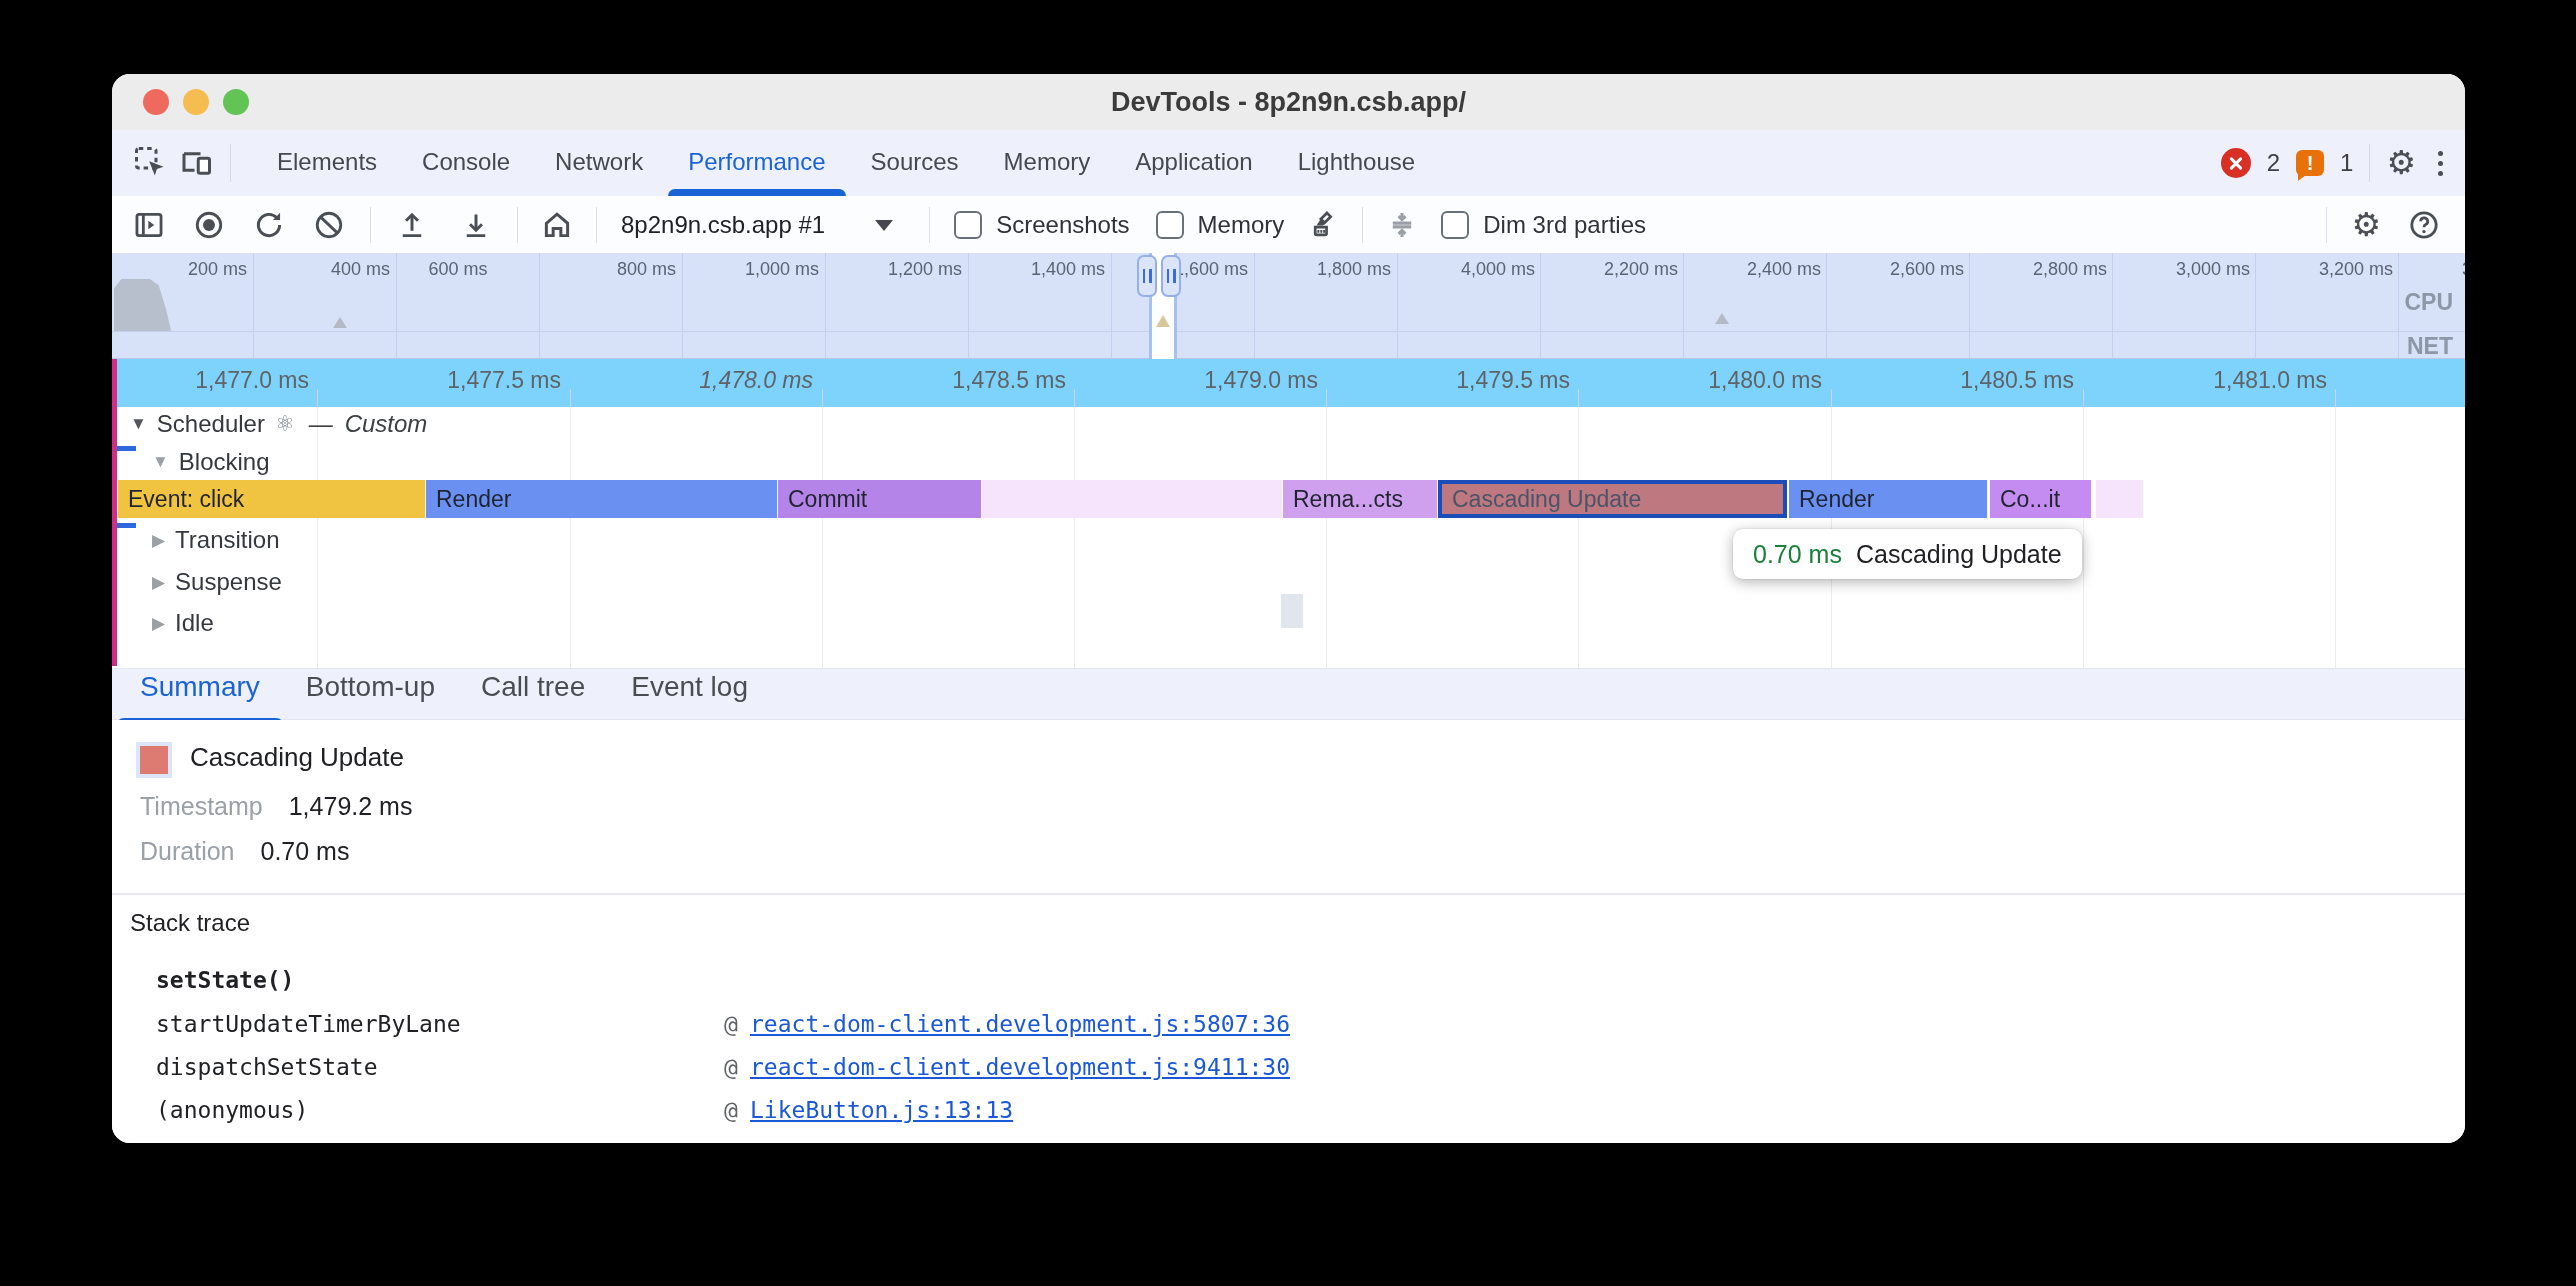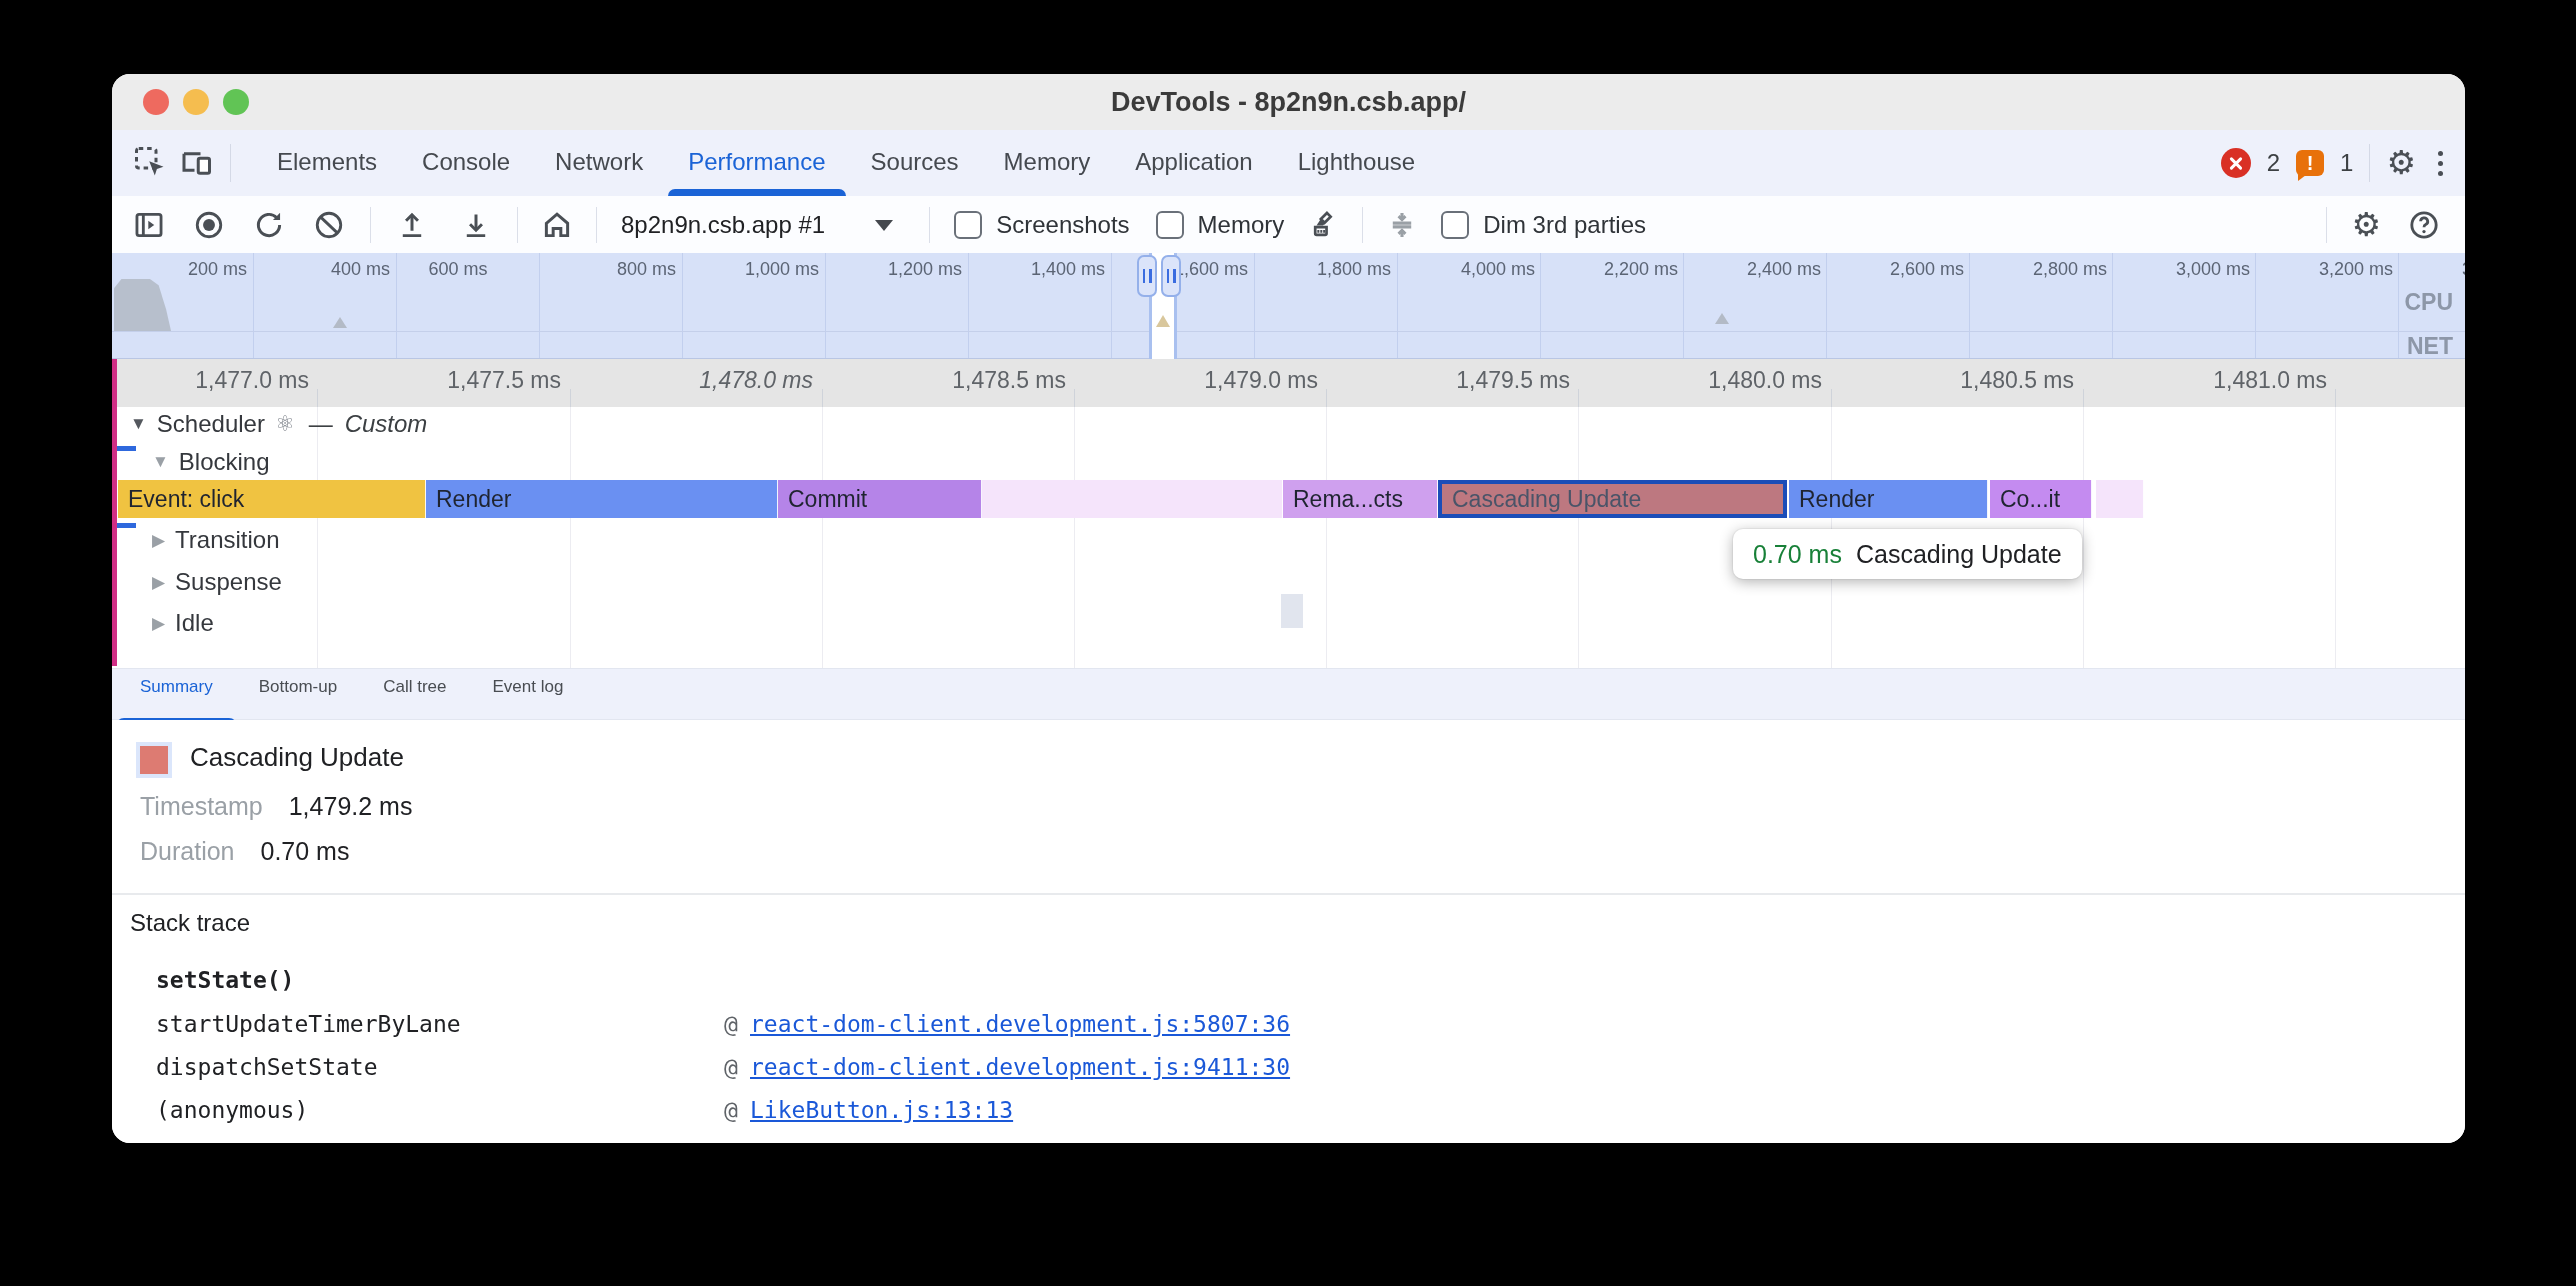--- a/index.html
+++ b/index.html
@@ -54,21 +54,21 @@
   #ov-netline{position:absolute;left:0;right:0;top:105px;height:1px;background:#b9c6e4;}
   .ov-side-label{position:absolute;right:12px;font-size:23px;font-weight:bold;color:#8d97a8;}
   .ov-marker{position:absolute;width:0;height:0;border-left:7px solid transparent;border-right:7px solid transparent;border-bottom:11px solid #b3bac6;}
   #sel-band{position:absolute;top:0;bottom:0;width:28px;background:#fff;border-left:3px solid #a9c0ef;border-right:3px solid #a9c0ef;box-sizing:border-box;}
   .sel-handle{position:absolute;top:2px;width:20px;height:42px;background:#dbe4fa;border:2px solid #94b0ea;border-radius:7px;box-sizing:border-box;
     display:flex;align-items:center;justify-content:center;gap:4px;}
   .sel-handle i{width:2.5px;height:14px;background:#3a6ce0;}
   #band-marker{position:absolute;width:0;height:0;border-left:7px solid transparent;border-right:7px solid transparent;border-bottom:12px solid #d9c79c;}
 
   
-  #ruler{position:absolute;left:0;top:285px;right:0;height:48px;background:#e5e5e5;overflow:hidden;}
+  #ruler{position:absolute;left:0;top:285px;right:0;height:48px;background:#7dd3fc;overflow:hidden;}
   .ruler-label{position:absolute;top:8px;width:179px;text-align:right;font-size:23px;color:#5f6368;white-space:nowrap;}
   .ruler-tick{position:absolute;top:30px;height:18px;width:1px;background:#cfd3da;}
 
   
   #flame{position:absolute;left:0;top:333px;right:0;height:261px;background:#fff;overflow:hidden;}
   .fl-grid{position:absolute;top:0;bottom:0;width:1px;background:#ececf1;}
   .track-row{position:absolute;left:0;height:34px;display:flex;align-items:center;font-size:24px;color:#35383d;white-space:nowrap;}
   .tri{font-size:17px;margin-right:10px;}
   .tri.dark{color:#54585e;} .tri.gray{color:#9aa0a6;}
   #magenta-line{position:absolute;left:0;top:285px;width:5px;height:307px;background:#d02e85;z-index:6;}
@@ -81,21 +81,21 @@
 
   
   #tooltip{position:absolute;z-index:20;height:50px;background:#fff;border-radius:10px;
     box-shadow:0 3px 14px rgba(0,0,0,.3),0 0 0 1px rgba(0,0,0,.04);display:flex;align-items:center;gap:14px;padding:0 20px;white-space:nowrap;}
   #tooltip .dur{color:#188038;font-size:25px;}
   #tooltip .ttl{color:#202124;font-size:25px;}
 
   
   #bottom-tabbar{position:absolute;left:0;top:594px;right:0;height:52px;background:#eef1fb;border-top:1px solid #e2e6f0;border-bottom:1px solid #e2e6f0;
     display:flex;align-items:center;gap:46px;padding-left:28px;box-sizing:border-box;}
-  .btab{position:relative;height:64px;line-height:50px;font-size:17px;color:#494d52;white-space:nowrap;}
+  .btab{position:relative;height:64px;line-height:50px;font-size:28px;color:#494d52;white-space:nowrap;}
   .btab.active{color:#1a63d6;}
   .btab.active::after{content:"";position:absolute;left:-24px;right:-24px;bottom:0;height:8px;background:#1a63d6;border-radius:8px 8px 0 0;}
 
   
   #summary{position:absolute;left:0;top:646px;right:0;bottom:0;background:#fff;}
   #legend-swatch{position:absolute;left:28px;top:26px;width:28px;height:28px;background:#dd7b72;outline:4px solid #dbe6fb;}
   #legend-label{position:absolute;left:78px;top:22px;font-size:26px;color:#202124;}
   .sum-row{position:absolute;left:28px;display:flex;gap:26px;font-size:25px;}
   .sum-row .lbl{color:#9aa0a6;}
   .sum-row .val{color:#202124;}

